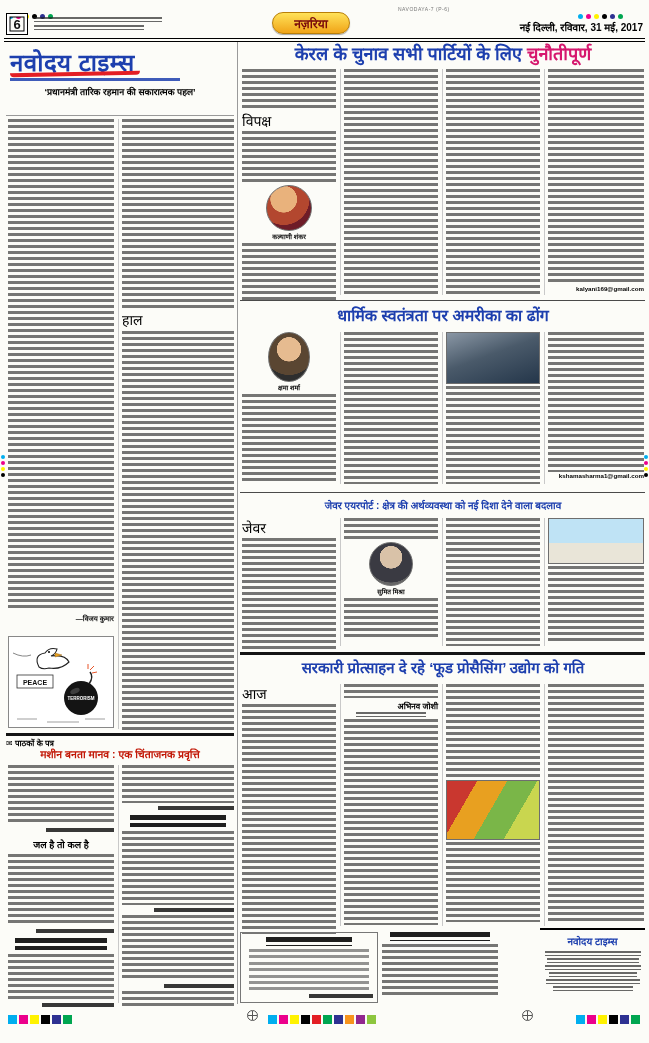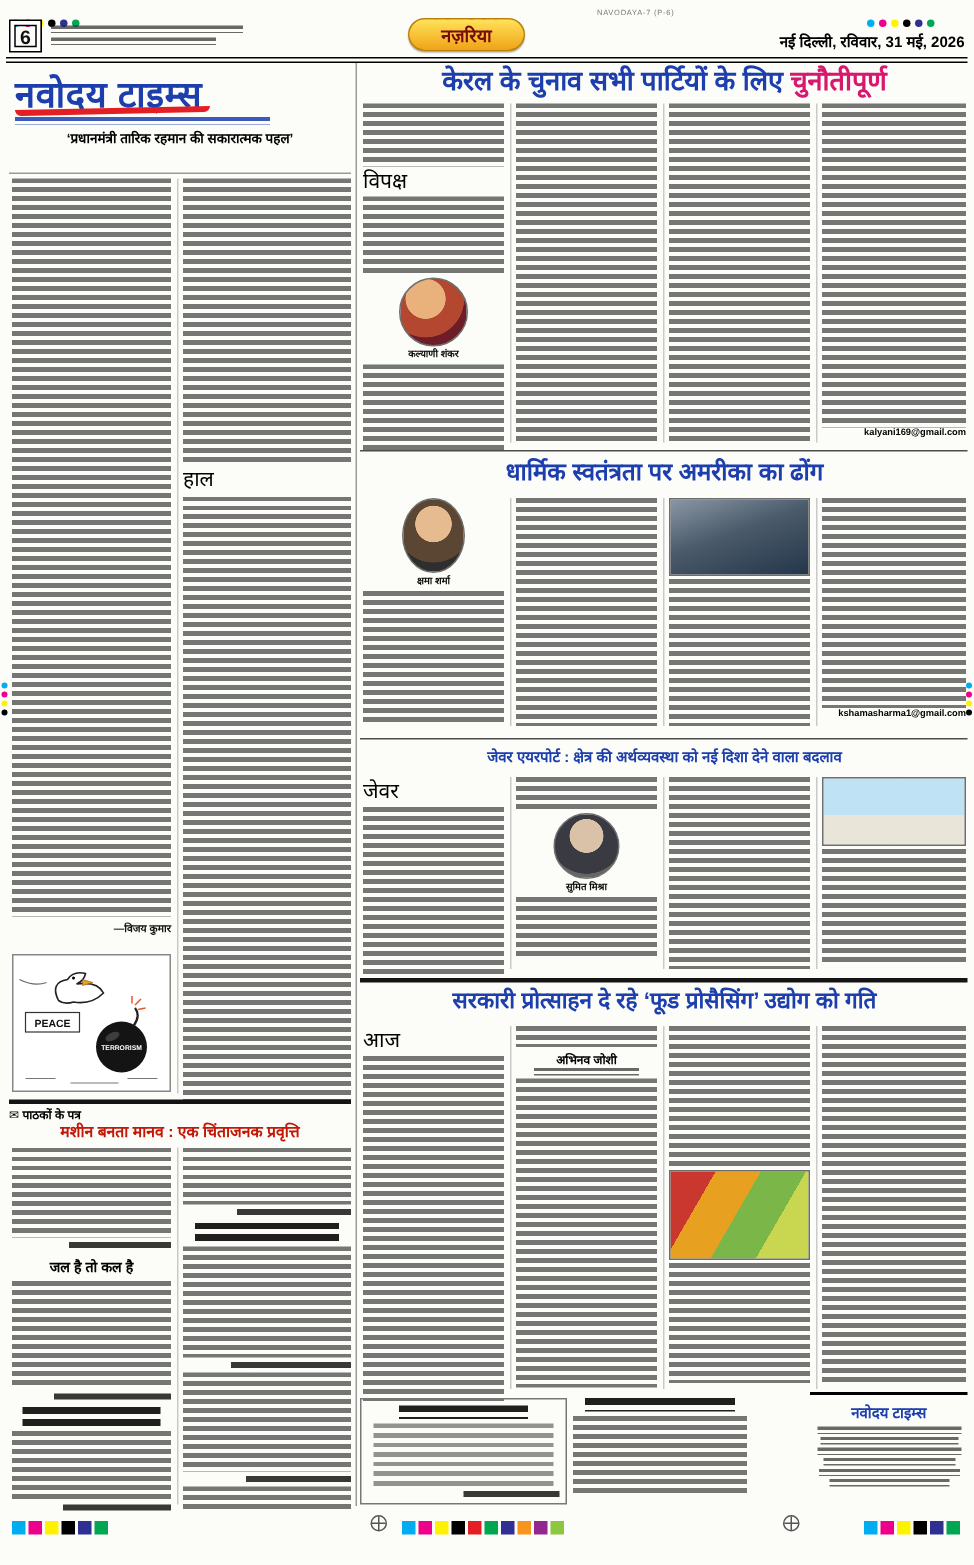--- a/index.html
+++ b/index.html
@@ -49,21 +49,21 @@
   .h-blue{font-weight:bold;color:var(--headline-blue);text-align:center;white-space:nowrap}
   .h-red{font-weight:bold;color:var(--letters-red);text-align:center}
   .lead{font-weight:normal;font-size:14px;line-height:11px;color:#000}
   .cap{font-size:6.5px;font-weight:bold;text-align:center;line-height:8px;margin-top:2px;color:#0a0a0a}
   .email{font-size:6.2px;font-weight:bold;color:#000;text-align:right;white-space:nowrap}
   .photo{border:1px solid #6e6e6e}
   .target{width:11px;height:11px;border:1px solid #555;border-radius:50%;
     background:linear-gradient(#555,#555) center/1px 100% no-repeat,linear-gradient(#555,#555) center/100% 1px no-repeat}
   .letterlabel{font-weight:bold;font-size:8px;color:#000}
   .sub-center{font-weight:bold;font-size:9.5px;text-align:center;color:#000;margin:3px 0}
-  .author-center{font-weight:bold;font-size:8px;text-align:center;color:#000;margin:2px 0 1px}
+  .author-center{font-weight:bold;font-size:8px;text-align:right;color:#000;margin:2px 0 1px}
   .imprint-title{font-weight:bold;font-size:10px;color:var(--headline-blue);text-align:center;margin:3px 0 3px}
   .cartoonbox{background:#fff;border:1px solid #888}
 </style>
 </head>
 <body>
 
 <div class="ab" style="left:8px;top:5px"><i class="dot" style="background: rgb(0, 174, 239);"></i><i class="dot" style="background: rgb(236, 0, 140);"></i><i class="dot" style="background: rgb(255, 242, 0);"></i><i class="dot" style="background: rgb(0, 0, 0);"></i><i class="dot" style="background: rgb(46, 49, 146);"></i><i class="dot" style="background: rgb(0, 166, 81);"></i></div>
 <div class="ab" style="left:288px;top:5px"><i class="dot" style="background: rgb(0, 174, 239);"></i><i class="dot" style="background: rgb(236, 0, 140);"></i><i class="dot" style="background: rgb(255, 242, 0);"></i><i class="dot" style="background: rgb(0, 0, 0);"></i><i class="dot" style="background: rgb(46, 49, 146);"></i><i class="dot" style="background: rgb(0, 166, 81);"></i></div>
 <div class="ab" style="left:578px;top:5px"><i class="dot" style="background: rgb(0, 174, 239);"></i><i class="dot" style="background: rgb(236, 0, 140);"></i><i class="dot" style="background: rgb(255, 242, 0);"></i><i class="dot" style="background: rgb(0, 0, 0);"></i><i class="dot" style="background: rgb(46, 49, 146);"></i><i class="dot" style="background: rgb(0, 166, 81);"></i></div>
 <div class="ab plate" style="left:398px;top:6px">NAVODAYA-7 (P-6)</div>
@@ -71,21 +71,21 @@
 <div class="ab pagebox" style="left:6px;top:13px">
   <span>6</span>
 </div>
 <div class="ab" style="left:34px;top:17px;width:130px">
   <div class="ftt" style="height:5px;width:128px;margin-bottom:3px"></div>
   <div class="ftt" style="height:5px;width:110px"></div>
 </div>
 <div class="ab badge" style="left:272px;top:12px">
   <span>नज़रिया</span>
 </div>
-<div class="ab dateline" style="right:6px;top:20px">नई दिल्ली, रविवार, 31 मई, 2026</div>
+<div class="ab dateline" style="right:6px;top:20px">नई दिल्ली, रविवार, 31 मई, 2017</div>
 <div class="dbl" style="left:4px;top:38px;width:641px"></div>
 
 <div class="ab masthead" style="left:10px;top:45px">नवोदय टाइम्स</div>
 <div class="ab swoosh" style="left:10px;top:72px;width:130px"></div>
 <div class="ab ftblue" style="left:10px;top:78px;width:170px;height:5px"></div>
 
 <div class="ab" style="left:6px;top:86px;width:228px">
   <div class="kicker">‘प्रधानमंत्री तारिक रहमान की सकारात्मक पहल’</div>
 </div>
 <div class="hr1" style="left:6px;top:115px;width:228px;border-top-color:#999"></div>

